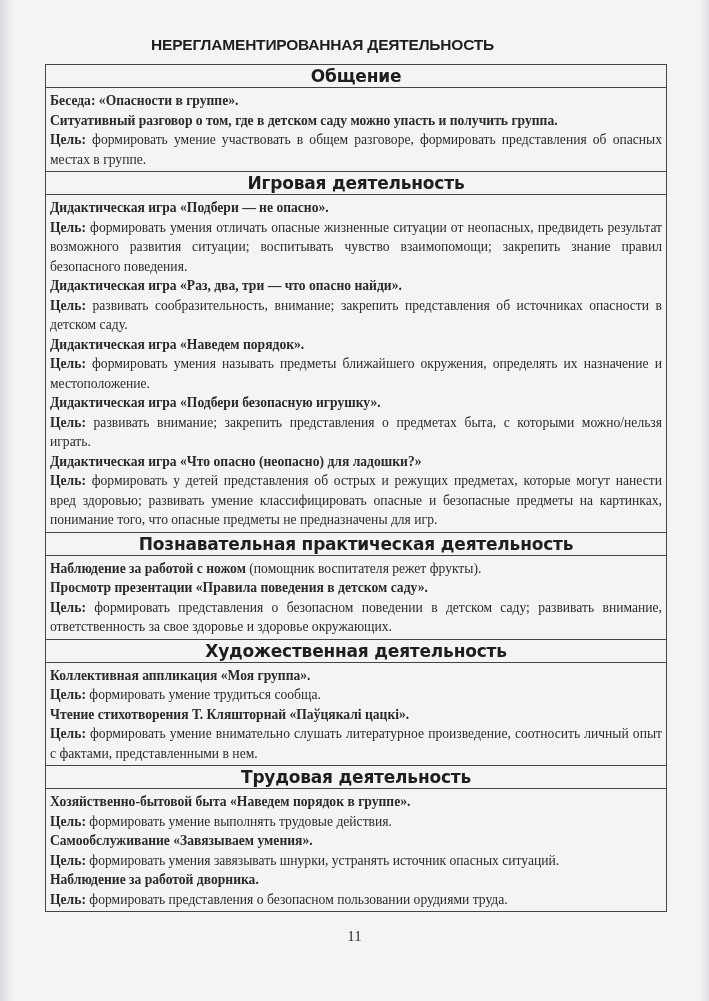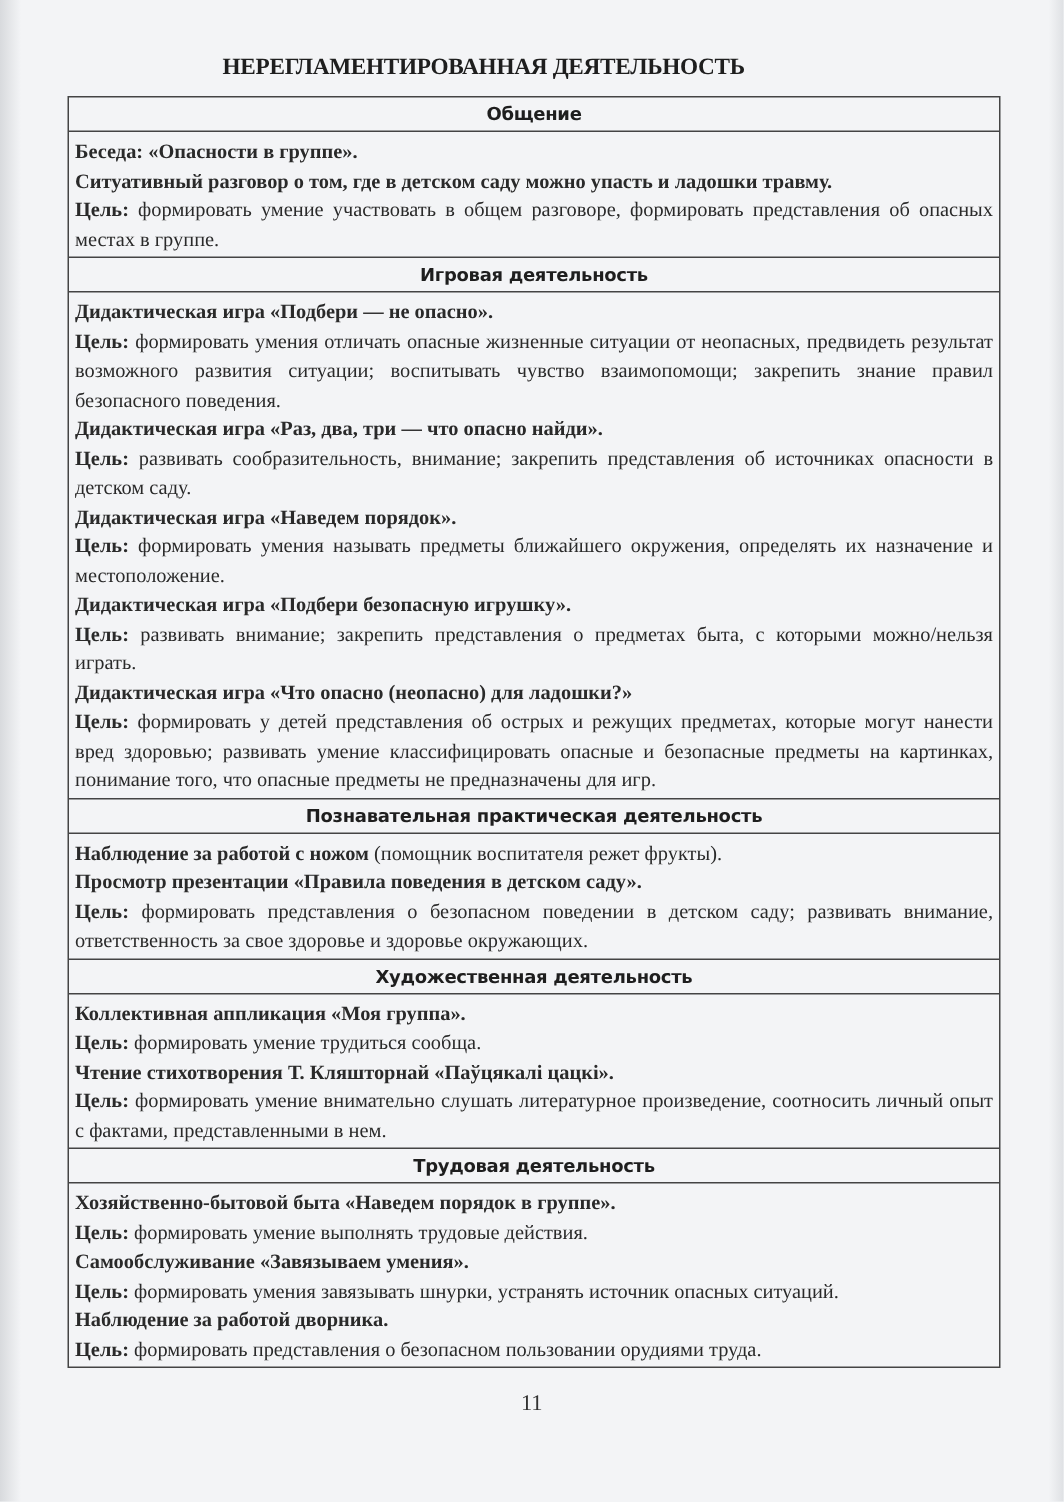--- a/index.html
+++ b/index.html
@@ -14,36 +14,36 @@
     position: absolute; left: 0; top: 0; width: 14px; height: 1001px;
     background: linear-gradient(to right, #d8dadd, #f3f4f6);
   }
   .right-shadow {
     position: absolute; right: 0; top: 0; width: 10px; height: 1001px;
     background: linear-gradient(to left, #dfe1e4, #f3f4f6);
   }
   .doc-title {
     position: absolute; left: 0; width: 645px; top: 36px;
     text-align: center;
-    font-family: Liberation Serif, serif;
+    font-family: Liberation Sans, sans-serif;
     font-weight: bold; font-size: 15.5px; letter-spacing: -0.2px;
     color: #1e1e1e;
   }
   .activity-table {
     position: absolute; left: 45px; top: 64px; width: 620px;
     border: 1px solid #444;
     border-collapse: collapse;
     background: transparent;
   }
   .section-header {
     border-top: 1px solid #444;
     border-bottom: 1.5px solid #444;
     text-align: center;
     font-family: "DejaVu Sans", "Liberation Sans", sans-serif;
-    font-weight: bold; font-size: 12px;
+    font-weight: bold; font-size: 17px;
     height: 22px; line-height: 22px;
     color: #1e1e1e;
     letter-spacing: -0.2px;
   }
   .section-header:first-child { border-top: none; }
   .section-body {
     padding: 3px 4px 2px 4px;
     font-size: 13.6px;
     line-height: 19.5px;
     text-align: justify;
@@ -63,21 +63,21 @@
 <div class="page-shadow"></div>
 <div class="right-shadow"></div>
 
 <div class="doc-title">НЕРЕГЛАМЕНТИРОВАННАЯ ДЕЯТЕЛЬНОСТЬ</div>
 
 <div class="activity-table">
 
   <div class="section-header">Общение</div>
   <div class="section-body">
     <span class="item-title"><span>Беседа: «Опасности в группе».</span></span>
-    <span class="item-title"><span>Ситуативный разговор о том, где в детском саду можно упасть и ладошки травму.</span></span>
+    <span class="item-title"><span>Ситуативный разговор о том, где в детском саду можно упасть и получить группа.</span></span>
     <span class="goal"><span class="label">Цель:</span> <span>формировать умение участвовать в общем разговоре, формировать представления об опасных местах в группе.</span></span>
   </div>
 
   <div class="section-header">Игровая деятельность</div>
   <div class="section-body">
     <span class="item-title"><span>Дидактическая игра «Подбери — не опасно».</span></span>
     <span class="goal"><span class="label">Цель:</span> <span>формировать умения отличать опасные жизненные ситуации от неопасных, предвидеть результат возможного развития ситуации; воспитывать чувство взаимопомощи; закрепить знание правил безопасного поведения.</span></span>
     <span class="item-title"><span>Дидактическая игра «Раз, два, три — что опасно найди».</span></span>
     <span class="goal"><span class="label">Цель:</span> <span>развивать сообразительность, внимание; закрепить представления об источниках опасности в детском саду.</span></span>
     <span class="item-title"><span>Дидактическая игра «Наведем порядок».</span></span>

